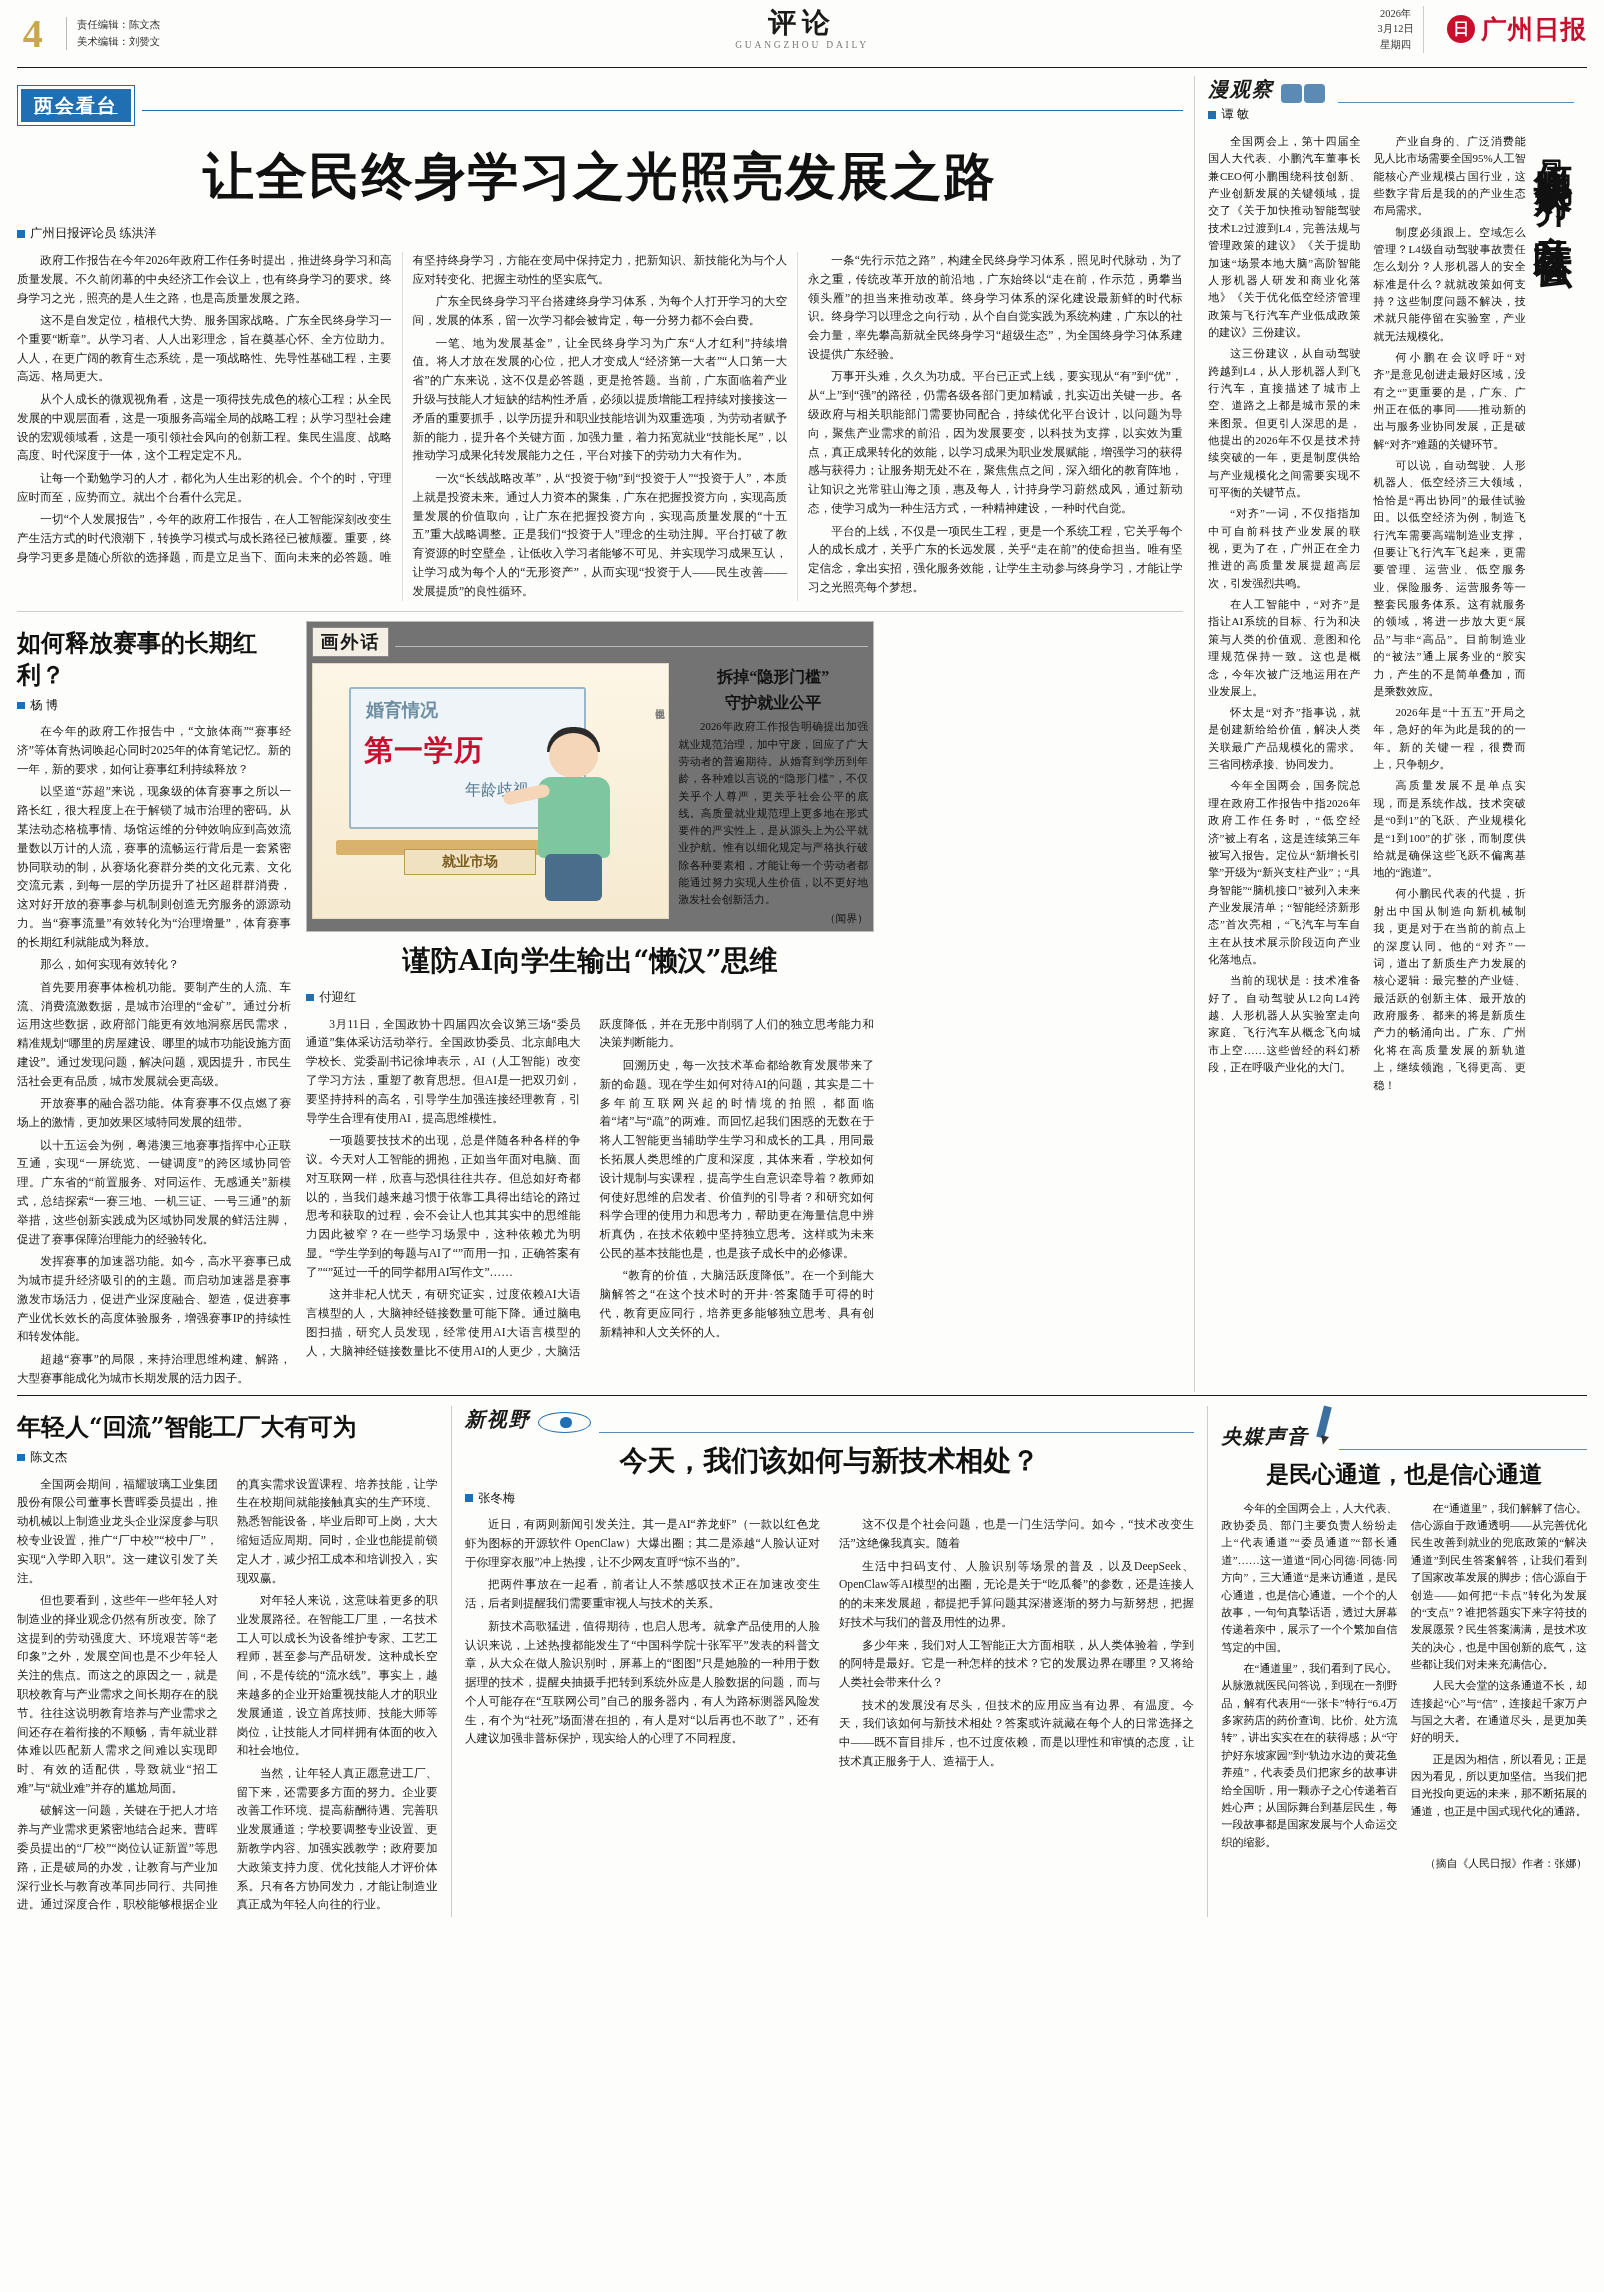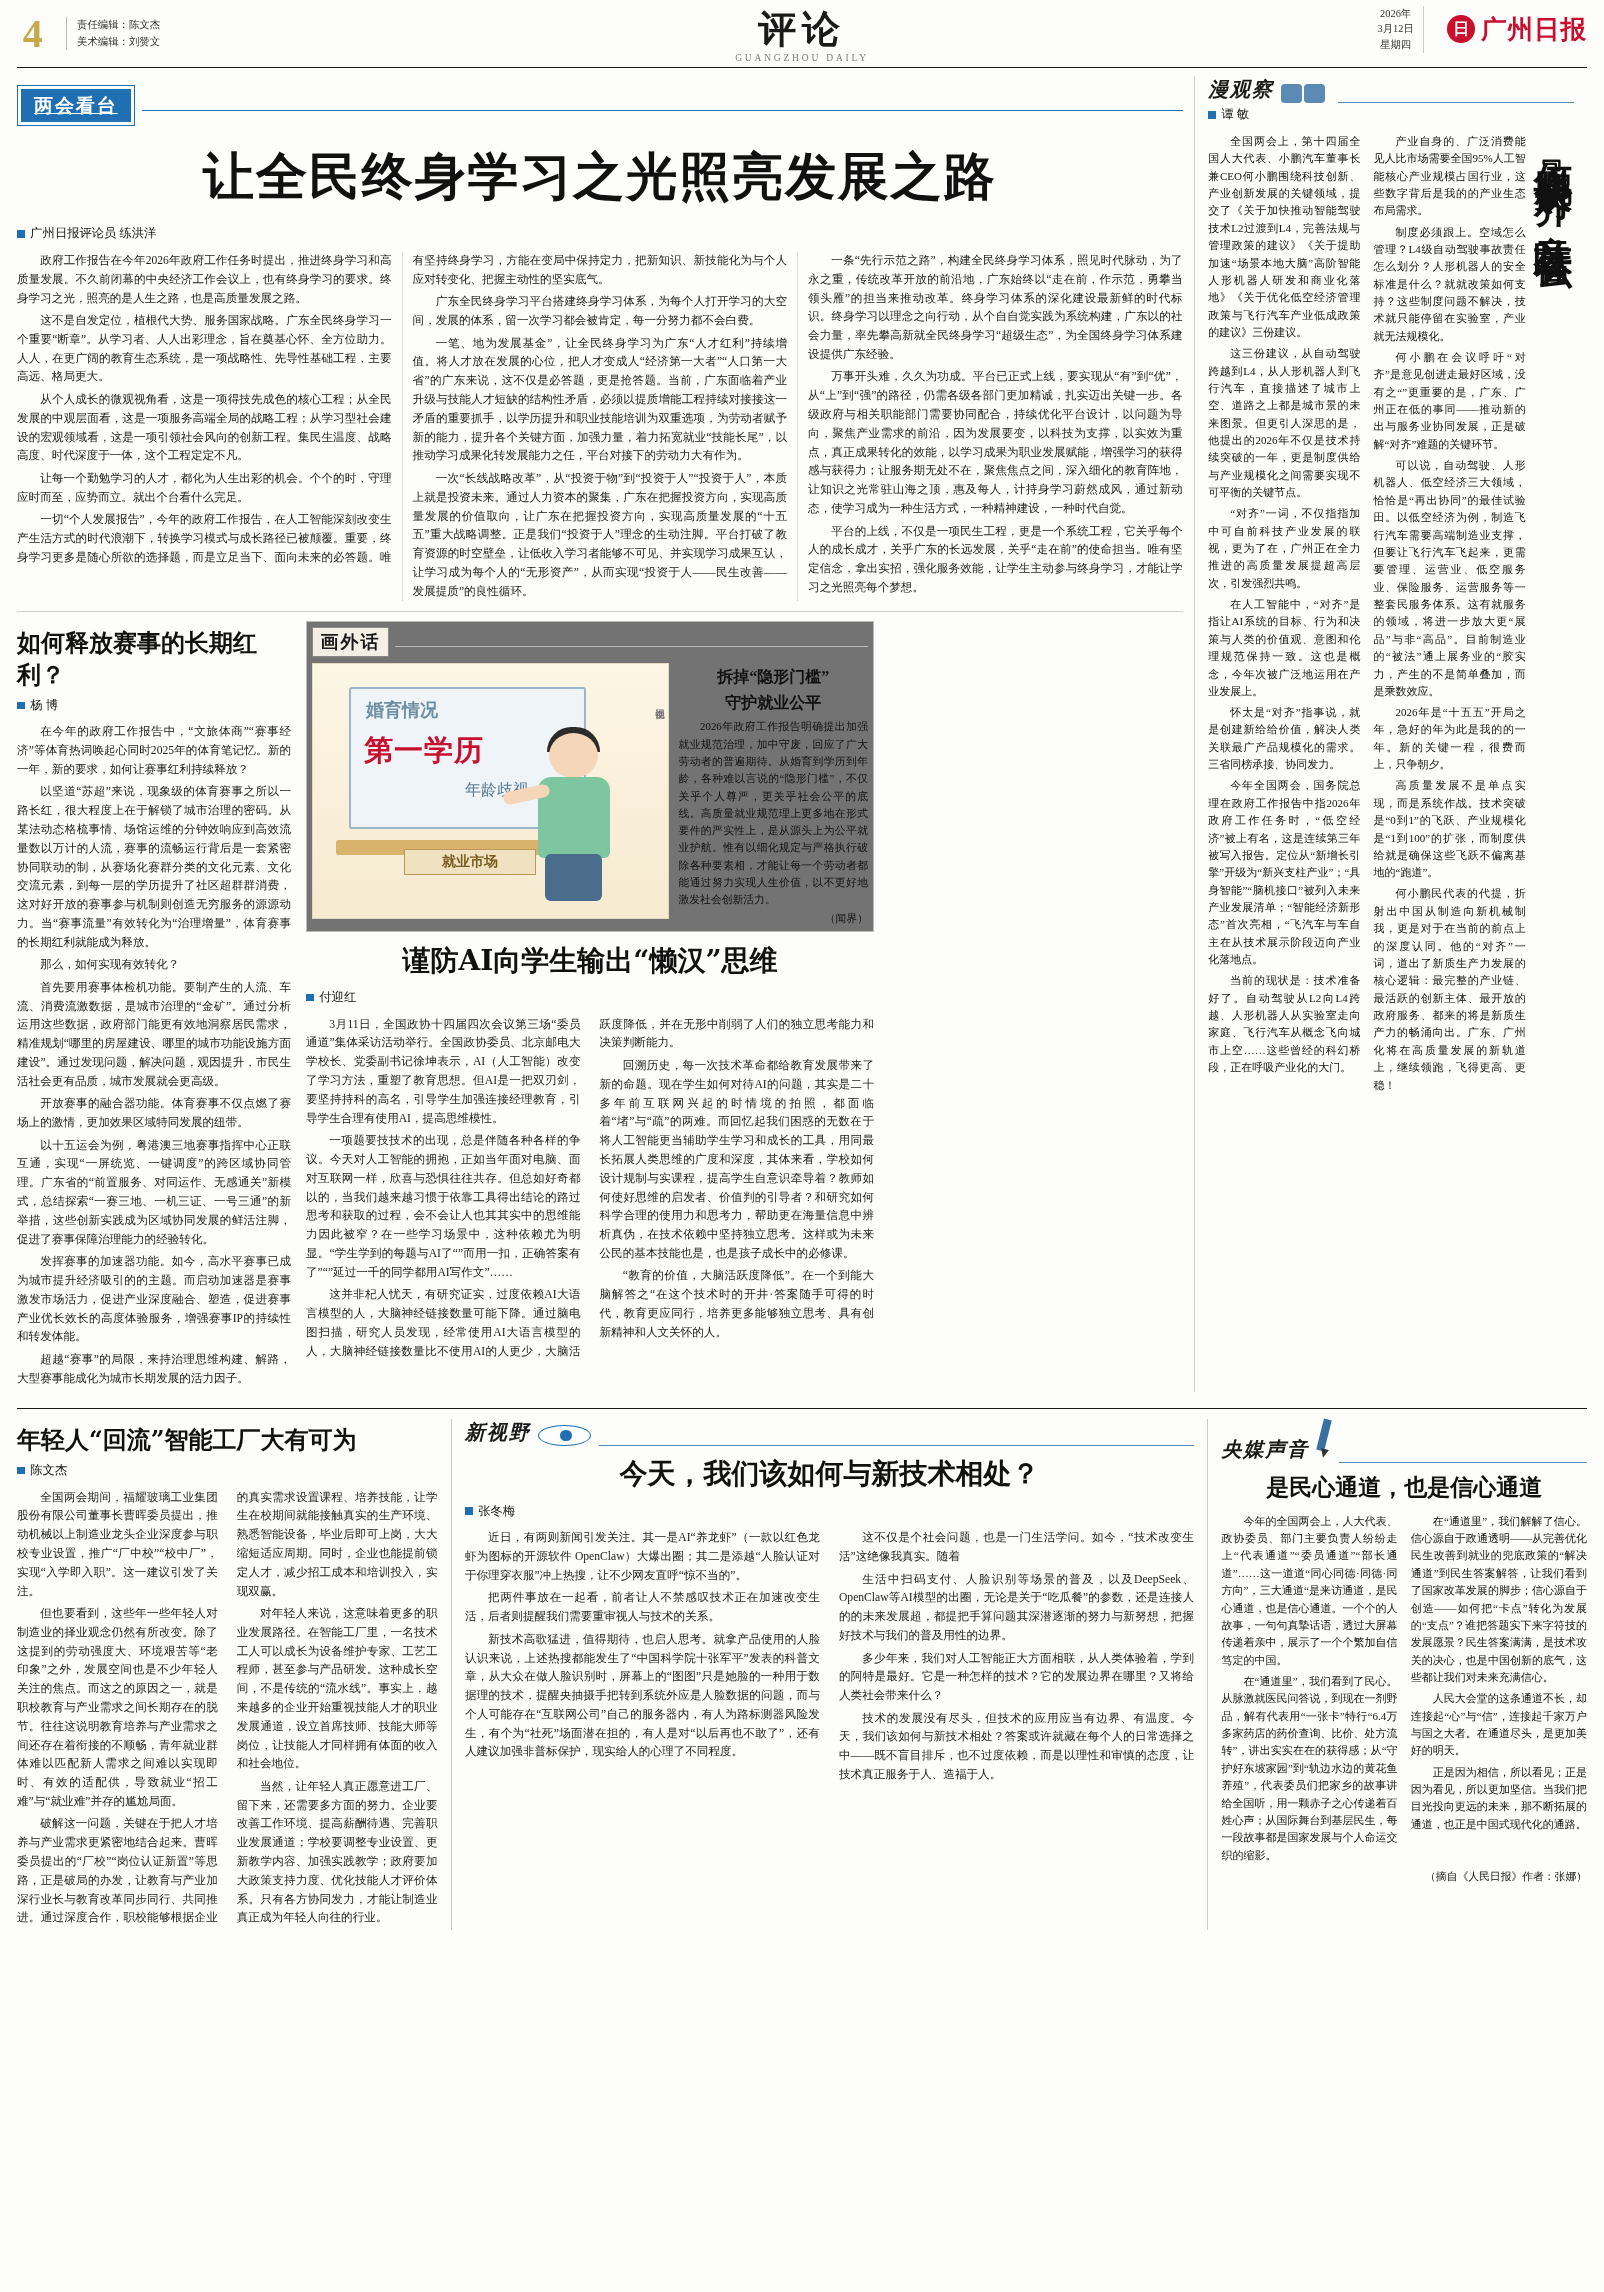--- a/index.html
+++ b/index.html
@@ -11,21 +11,21 @@
     color:#111;
     position:relative;
   }
   .page { position:relative; width:1604px; height:2292px; padding:0 17px; }
 
   
   .masthead { position:relative; height:68px; border-bottom:1.9px solid #1a1a1a; display:flex; align-items:center; }
   .folio { font-size:40px; font-weight:bold; color:#c9a84c; font-family:"Liberation Serif",serif; margin-left:5.7px; width:40px; }
   .editors { font-size:10.4px; line-height:1.6; color:#333; border-left:0.9px solid #bbb; padding-left:9.5px; margin-left:3.8px; }
   .mast-center { position:absolute; left:50%; transform:translateX(-50%); text-align:center; top:3.8px; }
-  .mast-title { font-size:38px; font-weight:bold; letter-spacing:5.7px; color:#1a1a1a; font-family:Liberation Serif, serif;}
+  .mast-title { font-size:28px; font-weight:bold; letter-spacing:5.7px; color:#1a1a1a; font-family:Liberation Serif, serif;}
   .mast-sub { font-size:9.5px; letter-spacing:2.8px; color:#7a7a7a; margin-top:-1.9px; }
   .mast-right { position:absolute; right:0; top:5.7px; display:flex; align-items:center; gap:23px;}
   .date-block { font-size:10.4px; line-height:1.5; text-align:center; color:#333; border-right:0.9px solid #ccc; padding-right:9.5px;}
   .logo-wrap { display:flex; align-items:center; gap:5.7px; }
   .logo-circle { width:28px; height:28px; border-radius:50%; background:#c8102e; color:#fff; font-size:16px; display:flex; align-items:center; justify-content:center; font-weight:bold;}
   .logo-text { font-size:25.6px; font-weight:bold; color:#c8102e; letter-spacing:0.9px; font-family:"DejaVu Serif",serif;}
 
   
   .body-grid { display:flex; gap:0; margin-top:7.6px; }
   .col-left { width:1178px; padding-right:11.4px; border-right:0.9px solid #cfcfcf; }
@@ -82,21 +82,21 @@
   .eye { width:53px; height:21px; border-radius:50%; border:1.9px solid #1f6fb2; position:relative;}
   .eye:after { content:""; position:absolute; left:21px; top:3.8px; width:11.4px; height:11.4px; border-radius:50%; background:#1f6fb2;}
   .pen { width:15px; height:44px; position:relative; display:inline-block;}
   .pen:before { content:""; position:absolute; left:3.8px; top:0; width:7.6px; height:32px; background:#3b6fa0; transform:rotate(14deg); }
   .pen:after { content:""; position:absolute; left:3.8px; top:30px; border-left:4.7px solid transparent; border-right:4.7px solid transparent; border-top:9.5px solid #333; transform:rotate(14deg);}
 
   .rc-text { column-count:2; column-gap:13.2px; }
   .rc-text p { font-size:11px; line-height:1.58; text-align:justify; text-indent:2em; margin:0 0 3.8px;}
 
   
-  .bottom { display:flex; margin-top:16px; border-top:1.9px solid #1a1a1a; padding-top:9.5px; }
+  .bottom { display:flex; margin-top:3px; border-top:1.9px solid #1a1a1a; padding-top:9.5px; }
   .bz1 { width:435px; padding-right:13.2px; border-right:0.9px solid #ccc;}
   .bz2 { width:757px; padding:0 13.2px; border-right:0.9px solid #ccc;}
   .bz3 { width:379px; padding-left:13.2px;}
   .src { text-align:right; font-size:10.8px; margin-top:5.7px; }
 </style>
 </head>
 <body>
 
 <div class="page">
 

